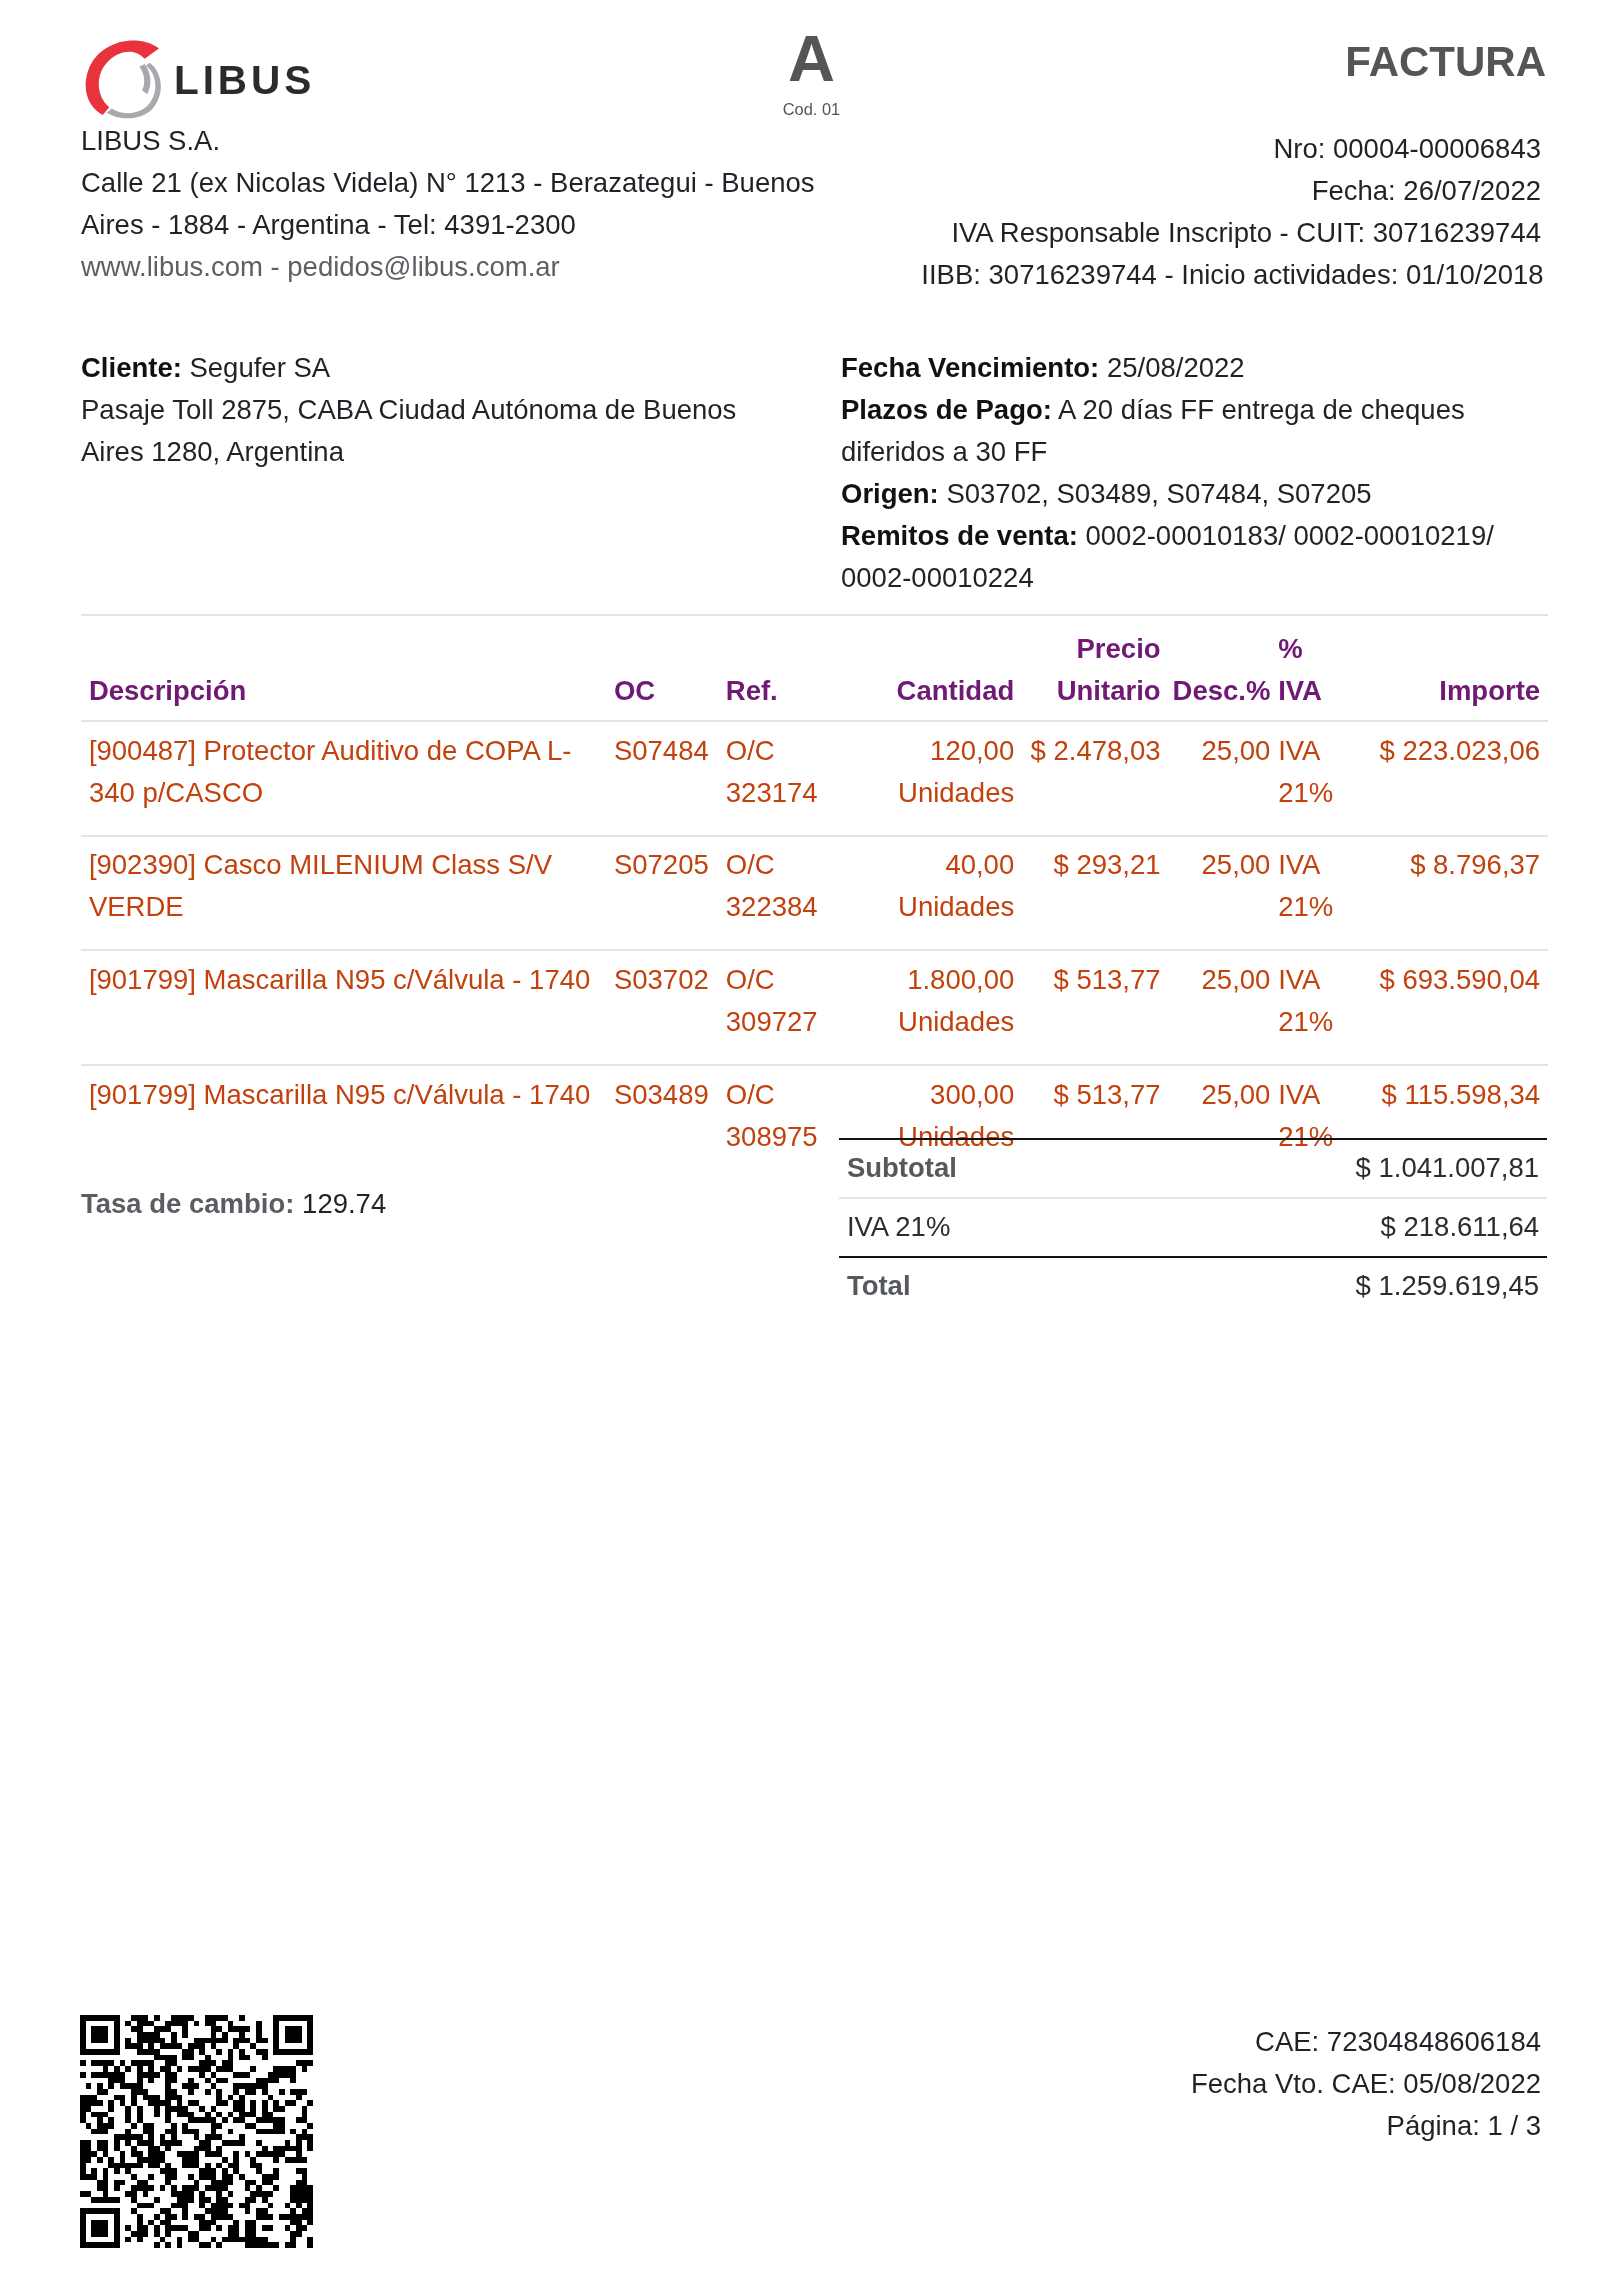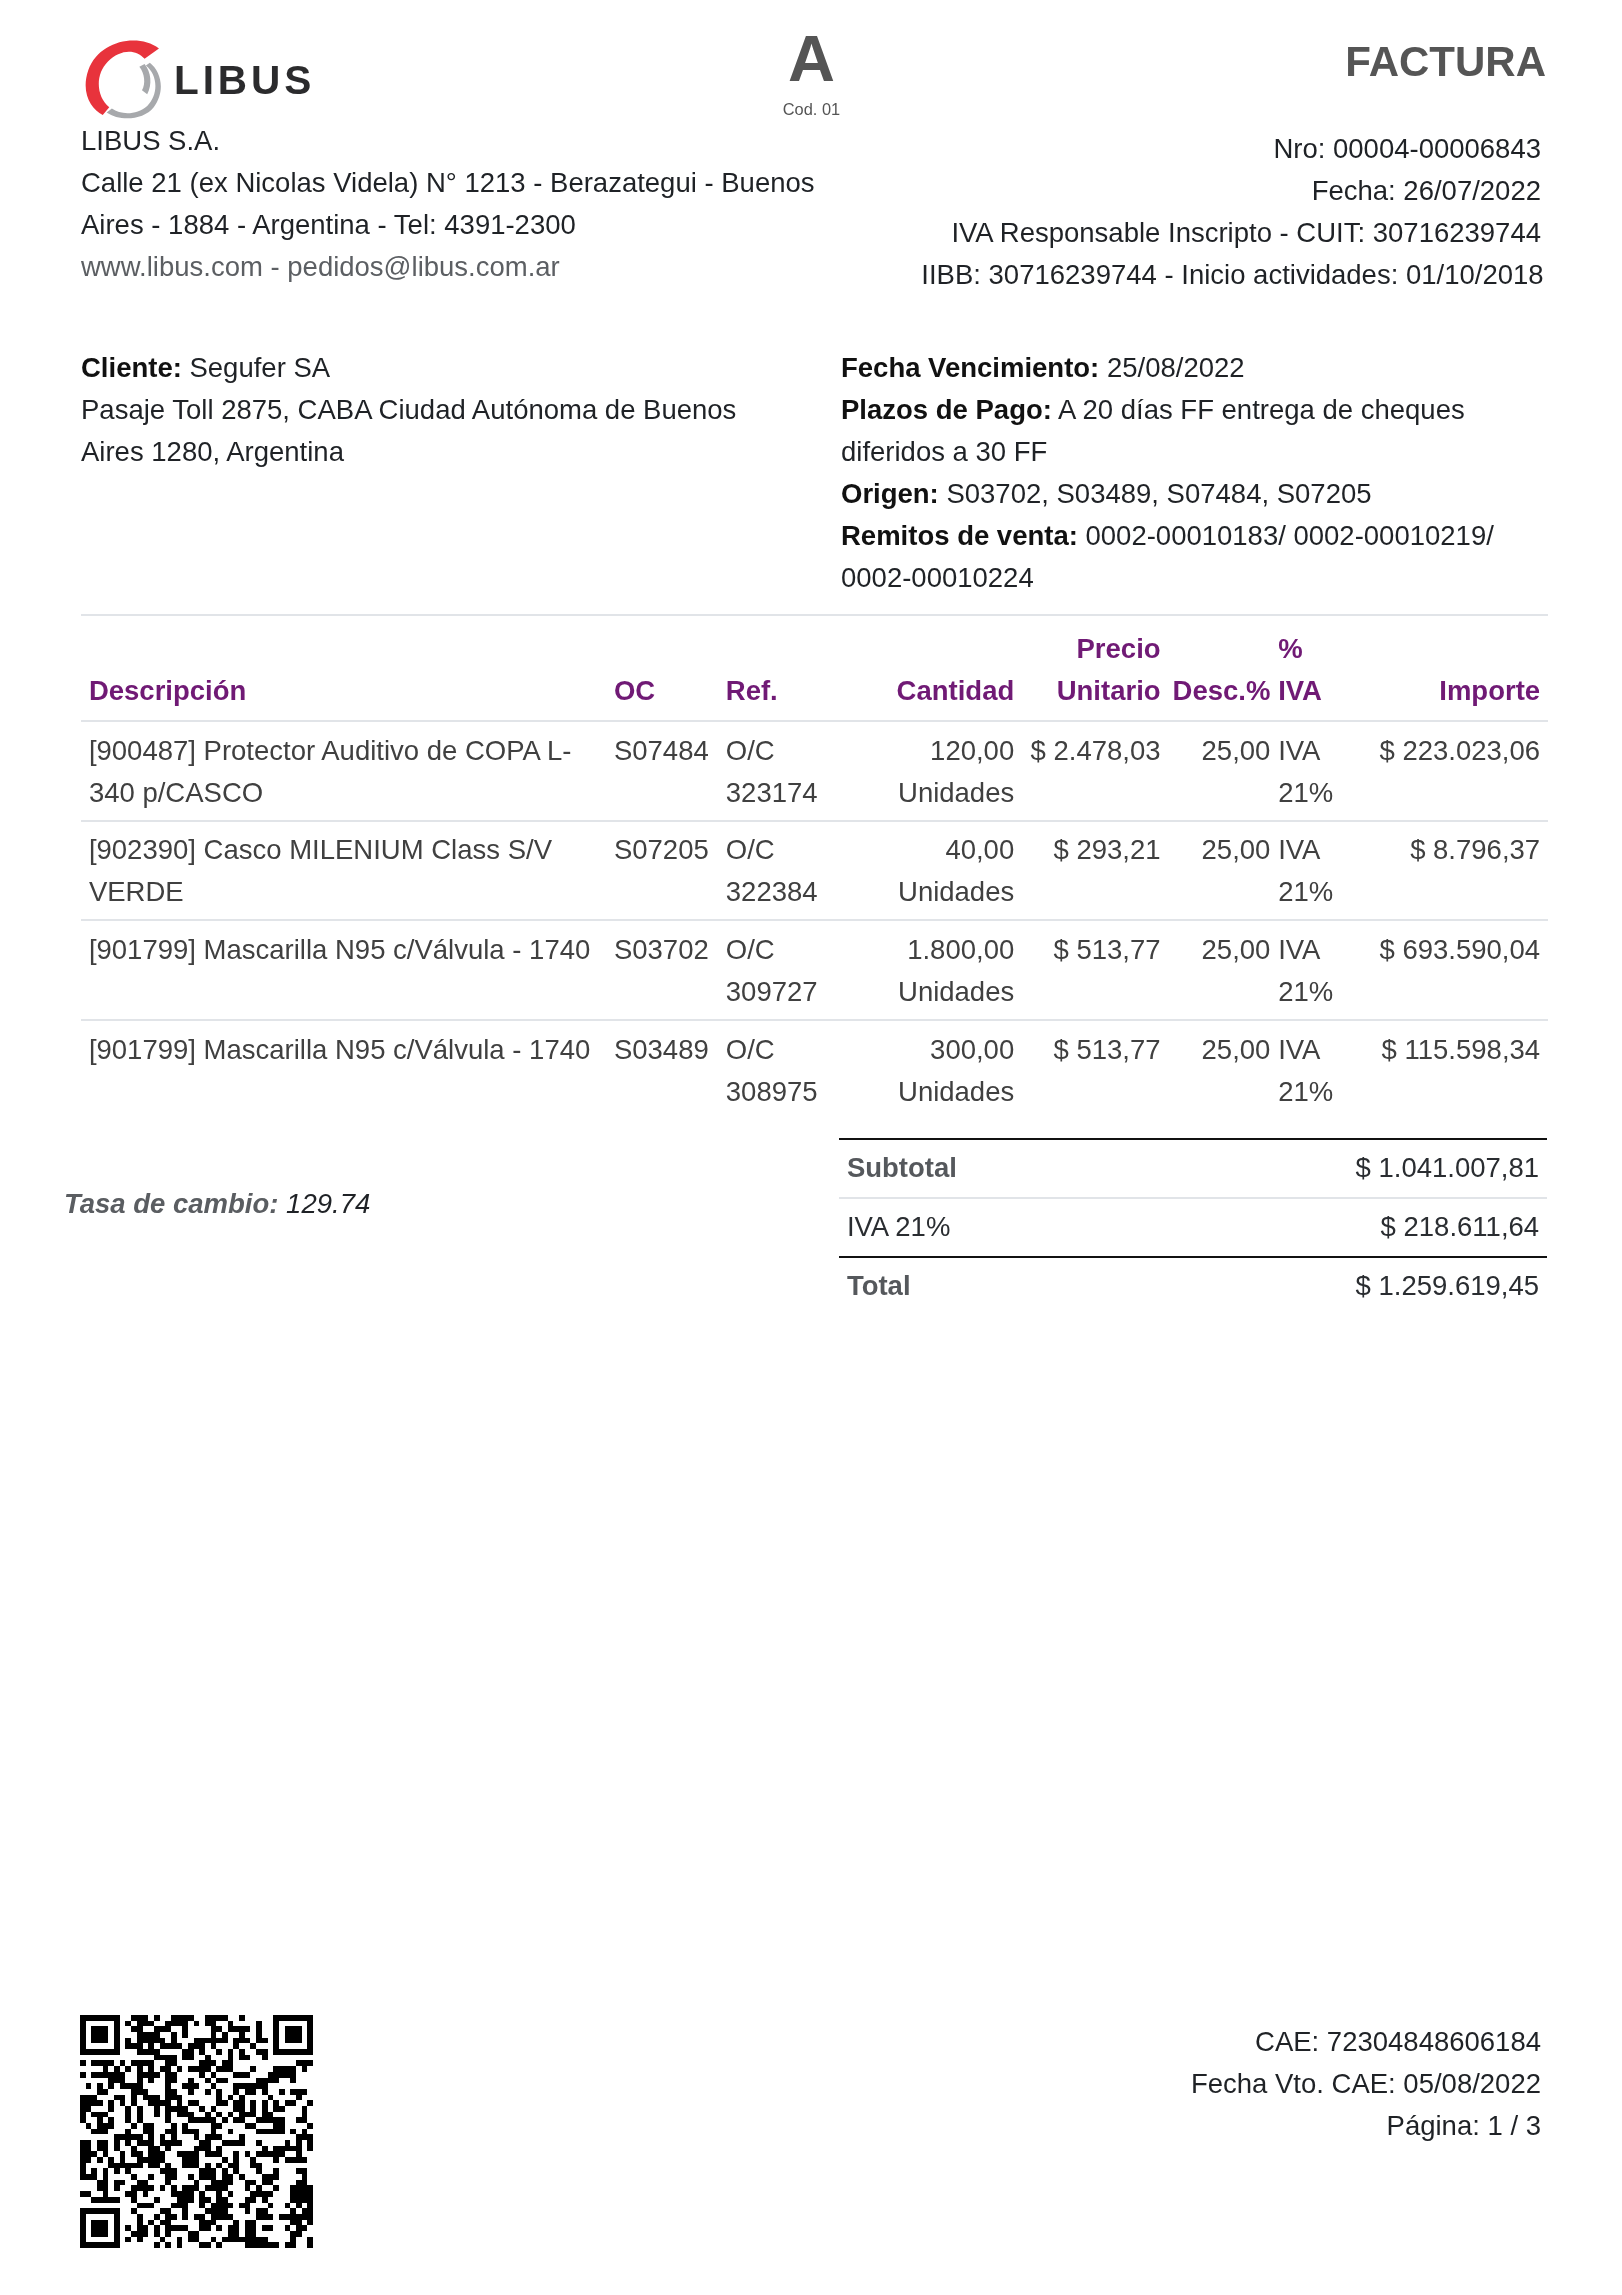--- a/index.html
+++ b/index.html
@@ -28,34 +28,34 @@
   #terms { left: 841px; top: 347px; width: 707px; white-space: normal; }
   #client .t, #terms .t { white-space: normal; }
   .lbl { font-weight: bold; color: #111; }
 
   
   #items { position: absolute; left: 81px; top: 614px; width: 1467px; border-collapse: collapse; }
   #items th, #items td {
     font-size: 27.5px; line-height: 42px; vertical-align: top; padding: 0 6.5px 0 7.9px;
   }
   #items thead th { font-weight: bold; color: #701a75; padding-top: 11.8px; padding-bottom: 7.9px; vertical-align: bottom; border-top: 2px solid #e1e4e8; border-bottom: 2.6px solid #e1e4e8; }
-  #items tbody td { padding-top: 7.9px; padding-bottom: 6px; border-bottom: 2.6px solid #e1e4e8; color: #404040; }
+  #items tbody td { padding-top: 7.9px; padding-bottom: 21px; border-bottom: 2.6px solid #e1e4e8; color: #c2410c; }
   #items tbody tr:last-child td { border-bottom: none; }
   #items .num { text-align: right; }
   #items .c-desc { width: 504px; }
   #items .c-oc { width: 98px; padding-left: 3.9px; }
   #items .c-ref { width: 131px; padding-left: 5.2px; }
   #items .c-qty { width: 137px; }
   #items .c-price { width: 137px; padding-left: 0; padding-right: 2.6px; }
   #items .c-desc2 { width: 105px; padding-left: 0; padding-right: 2.6px; }
   #items .c-iva { width: 65px; padding-left: 5.2px; }
   #items .c-amt { width: 177px; padding-right: 7.9px; }
 
   
-  #rate { left: 64px; top: 1183px; font-style: italic; }
+  #rate { left: 81px; top: 1183px; }
   #rate .lbl2 { font-weight: bold; color: #5a5d61; }
   #totals { position: absolute; left: 839px; top: 1138px; width: 708px; border-collapse: collapse; }
   #totals td { font-size: 27.5px; line-height: 42px; padding: 6.5px 7.9px 8.5px 7.9px; }
   #totals tr.sub td { border-top: 2px solid #111; border-bottom: 2.6px solid #e1e4e8; }
   #totals tr.tot td { border-top: 2.6px solid #111; }
   #totals .lab-bold { font-weight: bold; color: #55585c; }
   #totals .lab { color: #2a2d31; }
   #totals .val { text-align: right; color: #2a2d31; }
 
   

